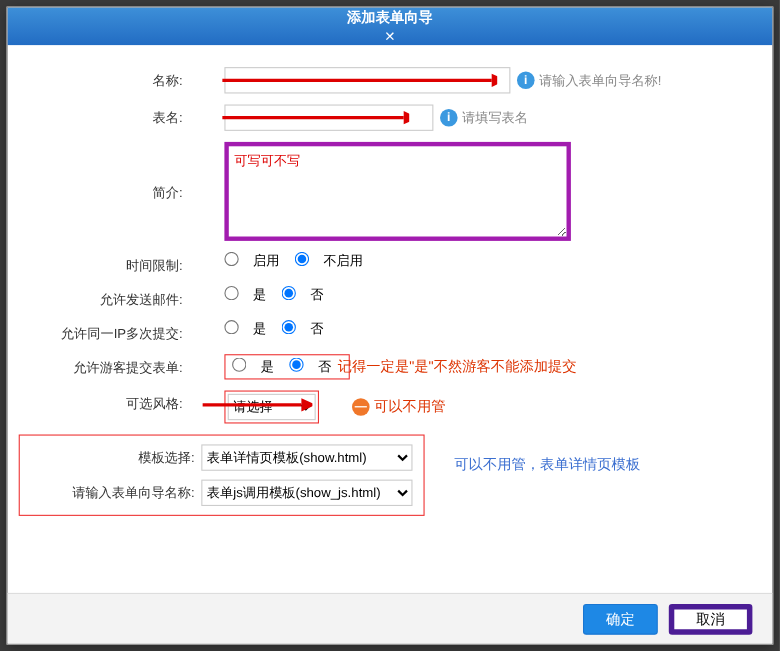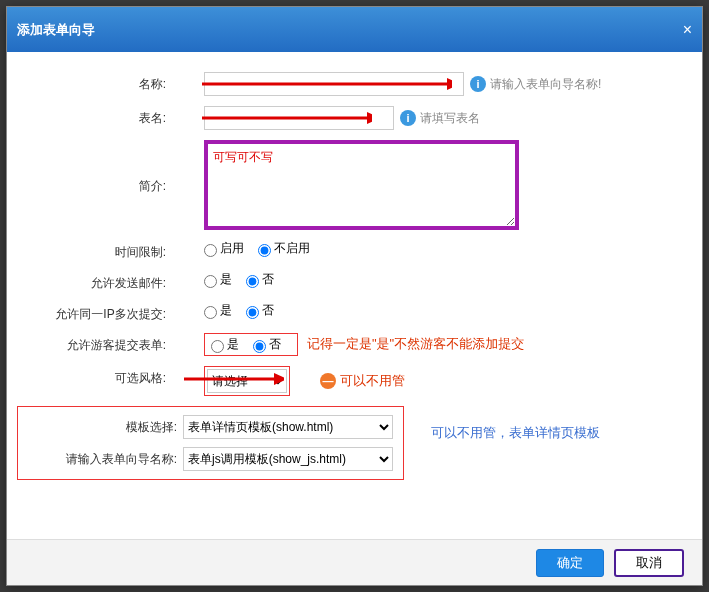--- a/index.html
+++ b/index.html
@@ -1,41 +1,41 @@
 <!DOCTYPE html>
 <html><head>
 <meta charset="utf-8">
 <style>
 * { box-sizing: border-box; margin: 0; padding: 0; }
 body { font-family: "Microsoft YaHei", Arial, sans-serif; font-size: 12px; background: #3a3a3a; width: 709px; height: 592px; position: relative; }
 .dialog { position: absolute; top: 6px; left: 6px; width: 697px; height: 580px; background: #fff; border: 1px solid #888; box-shadow: 0 2px 10px rgba(0,0,0,0.4); }
-.titlebar { height: 45px; background: linear-gradient(to bottom, #3d8fd8, #226cc3); color: #fff; display: flex; align-items: center; justify-content: space-between; padding: 0 10px; font-weight: bold; font-size: 13px; }
+.titlebar { height: 34px; background: linear-gradient(to bottom, #3d8fd8, #226cc3); color: #fff; display: flex; align-items: center; justify-content: space-between; padding: 0 10px; font-weight: bold; font-size: 13px; flex-direction: column; }
 .close-x { cursor: pointer; font-size: 16px; font-weight: normal; }
 .body { padding: 20px 20px 0 0; }
 .row { display: flex; align-items: flex-start; margin-bottom: 10px; position: relative; }
 .label { width: 165px; text-align: right; color: #333; padding-top: 4px; padding-right: 6px; }
 .label::after { content: ":"; }
 .control { display: flex; align-items: center; flex-wrap: wrap; padding-left: 32px; }
 input[type=text] { width: 260px; height: 24px; border: 1px solid #ccc; padding: 0 5px; font-size: 12px; }
 textarea { width: 315px; height: 90px; border: 4px solid #a21caf; padding: 5px; font-size: 12px; resize: both; font-family: inherit; }
 .hint-icon { display: inline-flex; width: 16px; height: 16px; border-radius: 50%; color: #fff; align-items: center; justify-content: center; font-weight: bold; margin: 0 4px 0 6px; font-size: 11px; }
 .hint-icon.blue { background: #3b99e0; }
 .hint-icon.orange { background: #f0772a; }
 .hint-text { color: #888; }
 .radio-group { display: flex; align-items: center; gap: 4px; }
-.radio-group label { margin-right: 10px; display: flex; align-items: flex-end; gap: 3px; }
+.radio-group label { margin-right: 10px; display: flex; align-items: flex-start; gap: 13px; }
 .boxed { border: 1px solid #e33; padding: 2px 6px; }
 select { height: 24px; border: 1px solid #ccc; font-size: 12px; background: #fff; }
 .sel-narrow { min-width: 80px; }
-.sel-wide { width: 210px; }
+.sel-wide { width: 192px; }
 .note-red { color: #d30; font-size: 13px; }
 .note-blue { color: #3a6ed0; font-size: 13px; }
 .ann-area { position: absolute; left: 432px; font-size: 13px; }
 .footer { position: absolute; bottom: 0; left: 0; right: 0; height: 46px; background: #f3f3f3; border-top: 1px solid #ddd; display: flex; align-items: center; justify-content: flex-end; padding: 0 18px; gap: 10px; }
-.btn { height: 28px; padding: 0 20px; border-radius: 3px; font-size: 13px; cursor: pointer; border: 2px solid #4c1d95; background: #fff; }
+.btn { height: 28px; padding: 0 20px; border-radius: 3px; font-size: 13px; cursor: pointer; border: 5px solid #4c1d95; background: #fff; }
 .btn.primary { background: #1e88e5; color: #fff; border: 1px solid #1976d2; }
 .arrow-svg { position: absolute; pointer-events: none; }
 .tpl-box { border: 1px solid #e33; padding: 8px 10px; display: inline-block; }
 .tpl-inner-row { display:flex; align-items:center; margin-bottom:8px; }
 .tpl-inner-row:last-child { margin-bottom:0; }
 .tpl-label { width:155px; text-align:right; padding-right:6px; color:#333; }
 .tpl-label::after{content:":";}
 </style>
 </head>
 <body>

